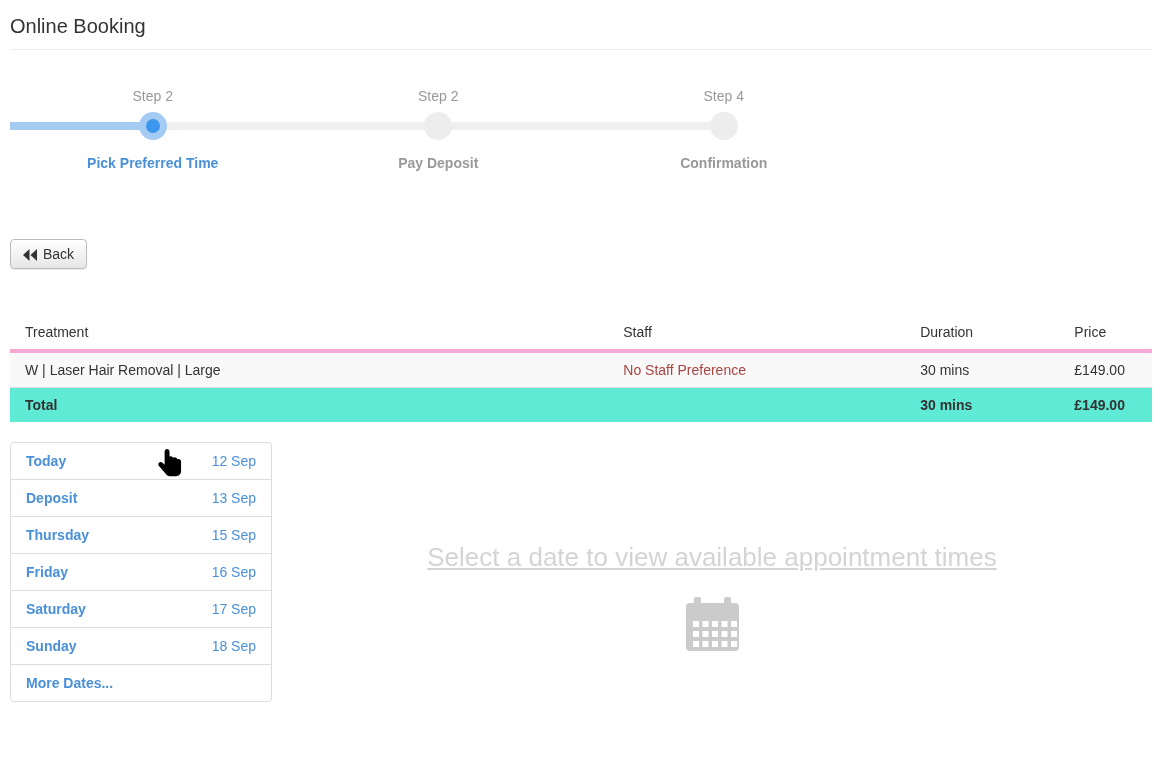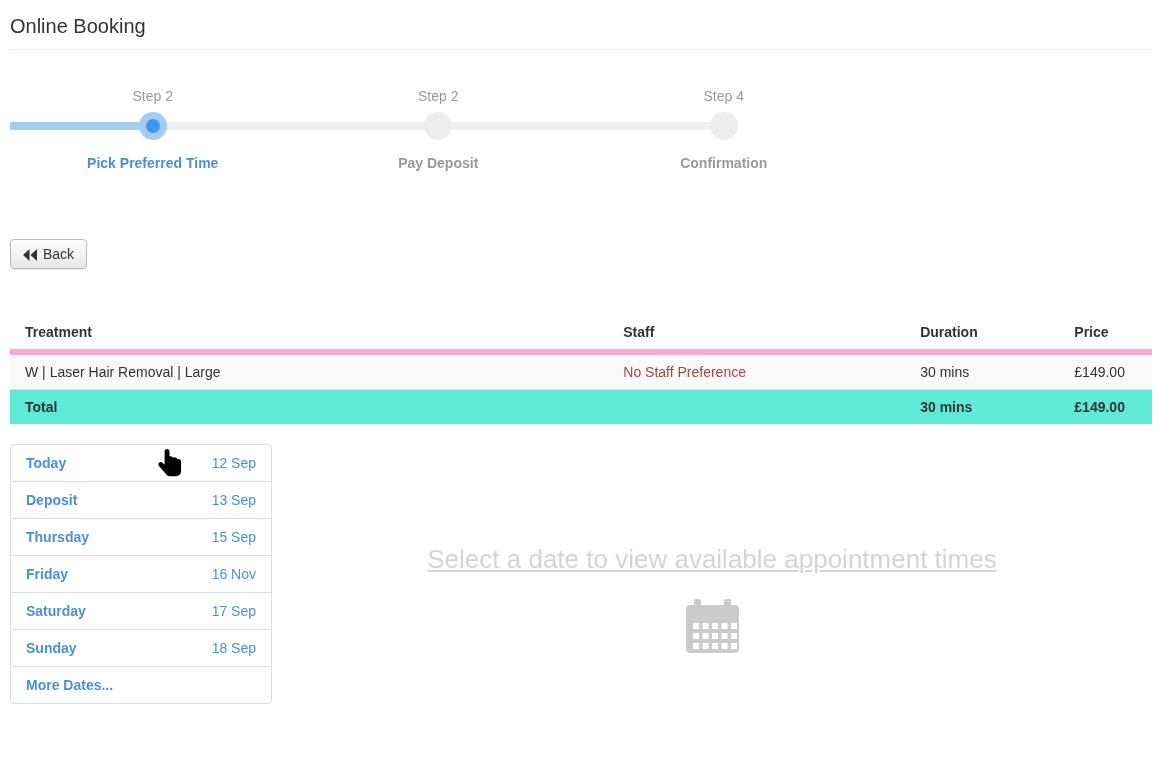--- a/index.html
+++ b/index.html
@@ -62,21 +62,21 @@
     cursor: pointer;
     font-family: inherit;
   }
   .back-icon { display: inline-block; width: 14px; height: 12px; }
 
   
   .summary-table { width: 100%; border-collapse: collapse; margin-top: 46px; }
   .summary-table th, .summary-table td {
     text-align: left; padding: 9px 8px; font-size: 14px; vertical-align: middle;
   }
-  .summary-table th { font-weight: bold; color: #333; border-bottom: 6px solid #f9a8d4; }
+  .summary-table th { font-weight: normal; color: #333; border-bottom: 4px solid #f9a8d4; }
   .summary-table .cell-first { padding-left: 15px; }
   .col-treatment { width: 53%; }
   .col-staff { width: 26%; }
   .col-duration { width: 13.5%; }
   .col-price { width: 7.5%; }
   .row-item td { background: #f9f9f9; border-bottom: 1px solid #ddd; }
   .staff-warning { color: #a94442; }
   .row-total td { font-weight: bold; background: #5eead4; }
 
   
@@ -219,21 +219,21 @@
       <a class="date-item">
         <span class="date-day">Deposit</span>
         <span class="date-date">13 Sep</span>
       </a>
       <a class="date-item">
         <span class="date-day">Thursday</span>
         <span class="date-date">15 Sep</span>
       </a>
       <a class="date-item">
         <span class="date-day">Friday</span>
-        <span class="date-date">16 Nov</span>
+        <span class="date-date">16 Sep</span>
       </a>
       <a class="date-item">
         <span class="date-day">Saturday</span>
         <span class="date-date">17 Sep</span>
       </a>
       <a class="date-item">
         <span class="date-day">Sunday</span>
         <span class="date-date">18 Sep</span>
       </a>
       <a class="date-item">

